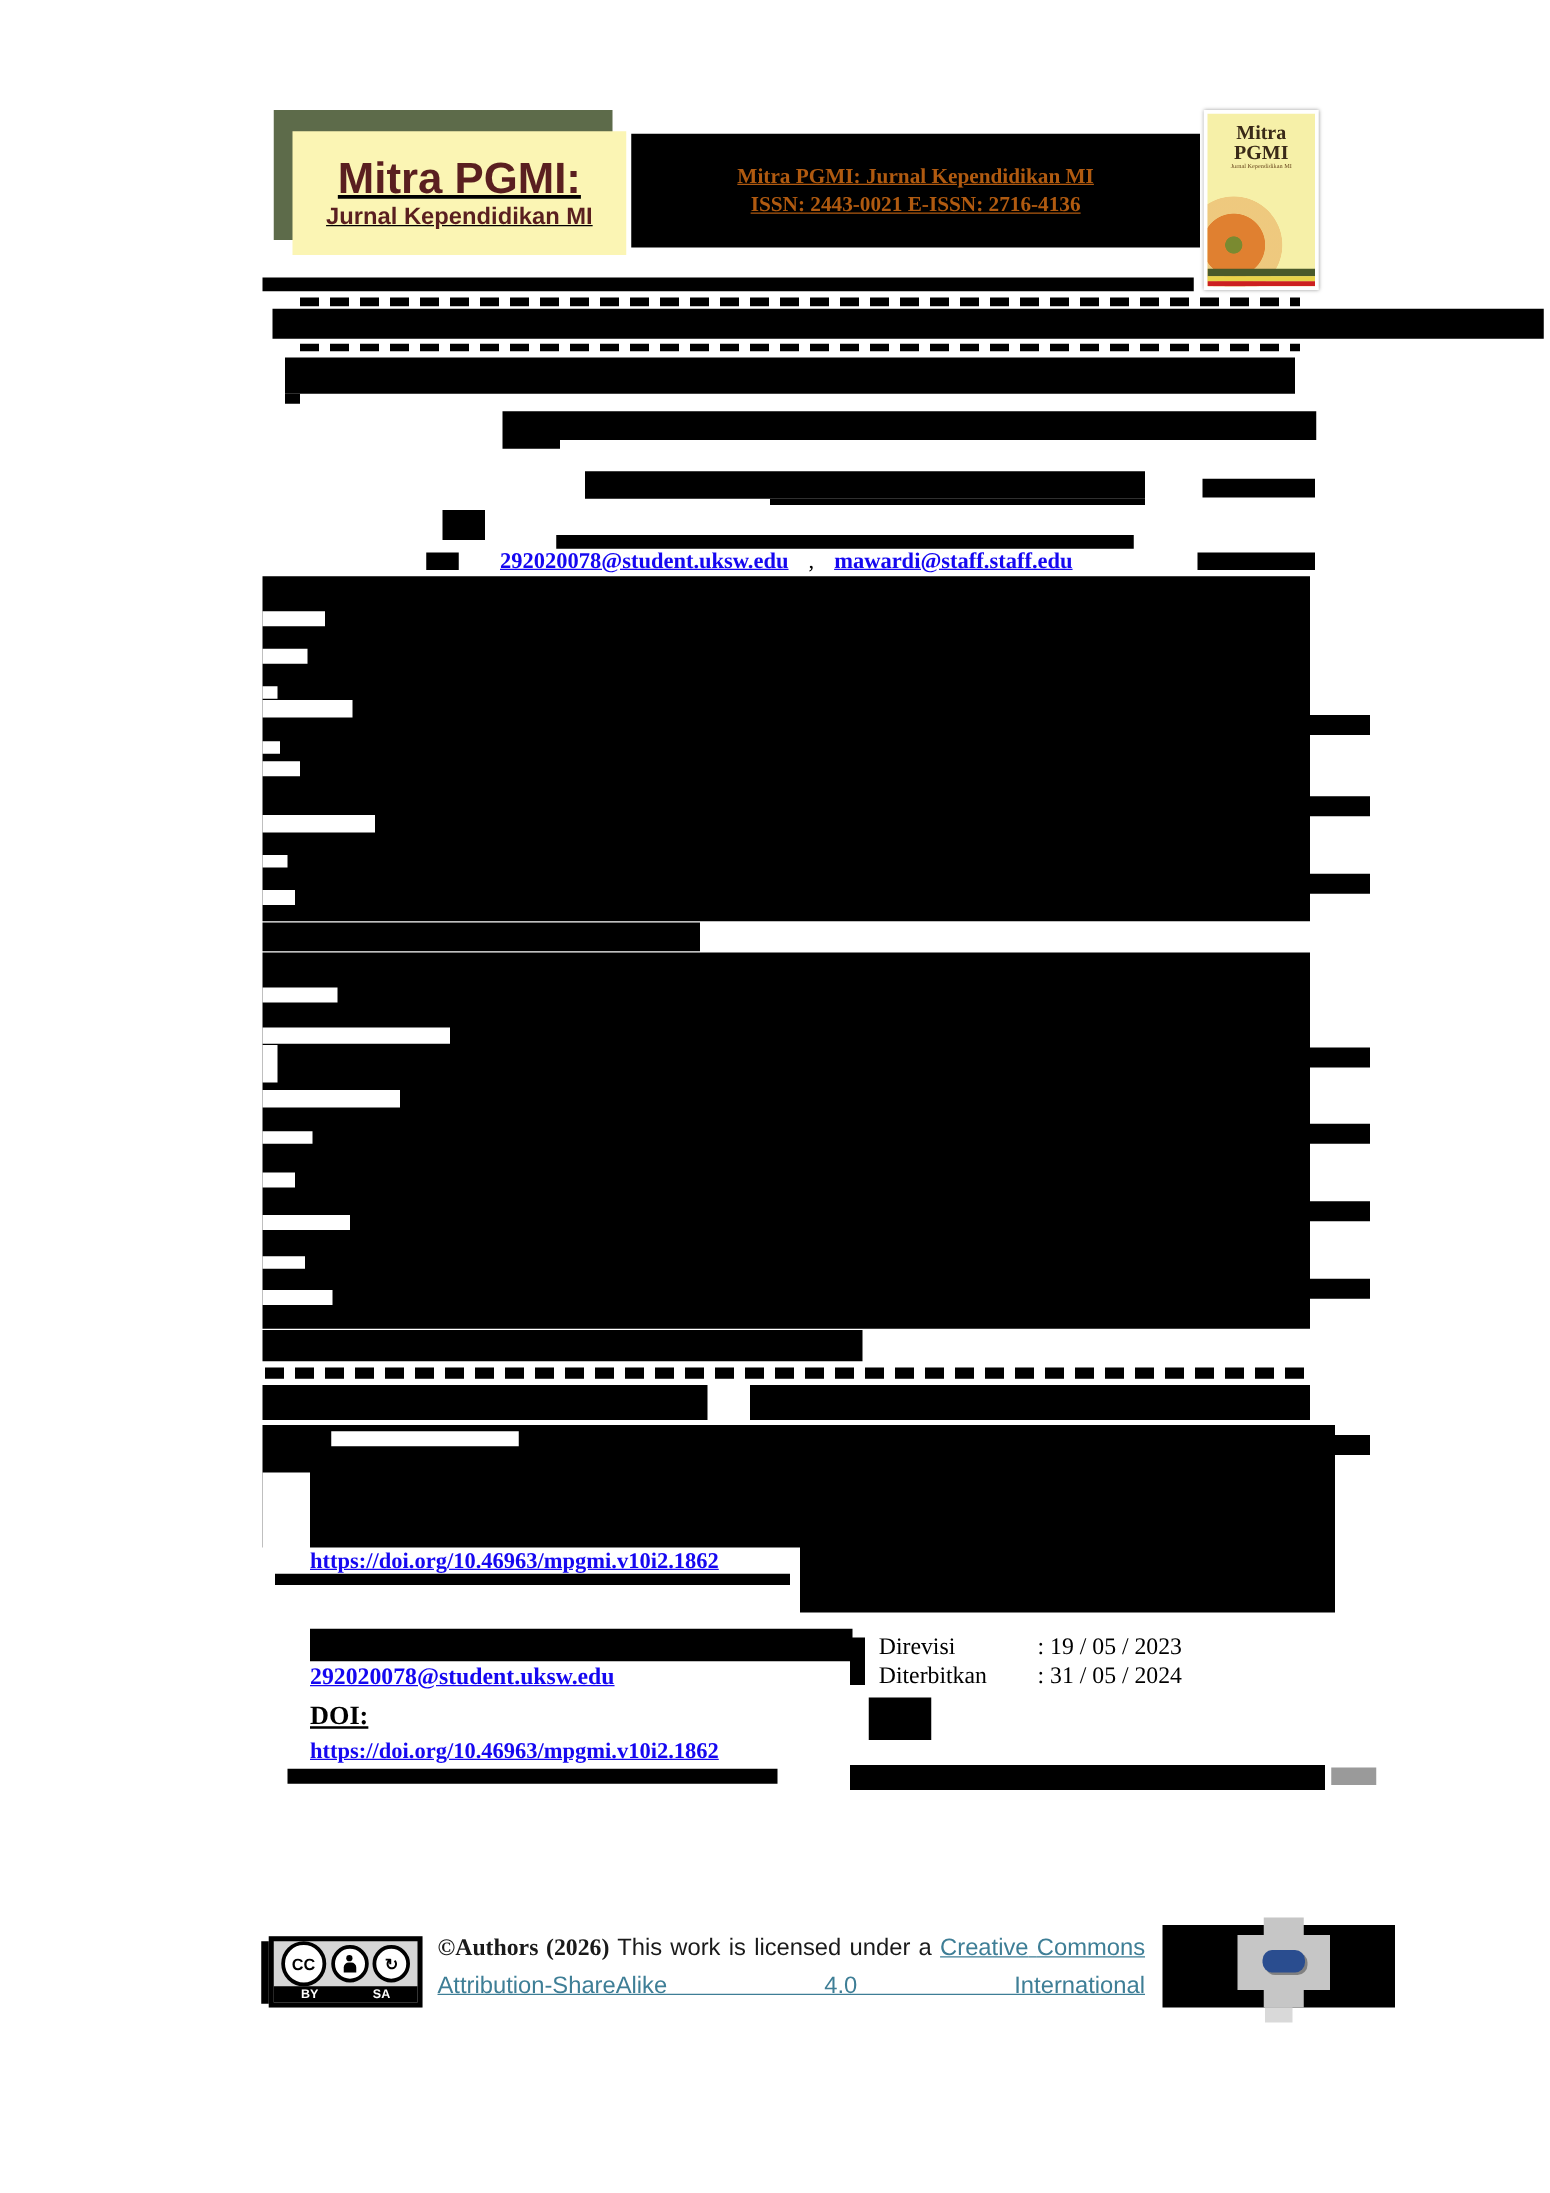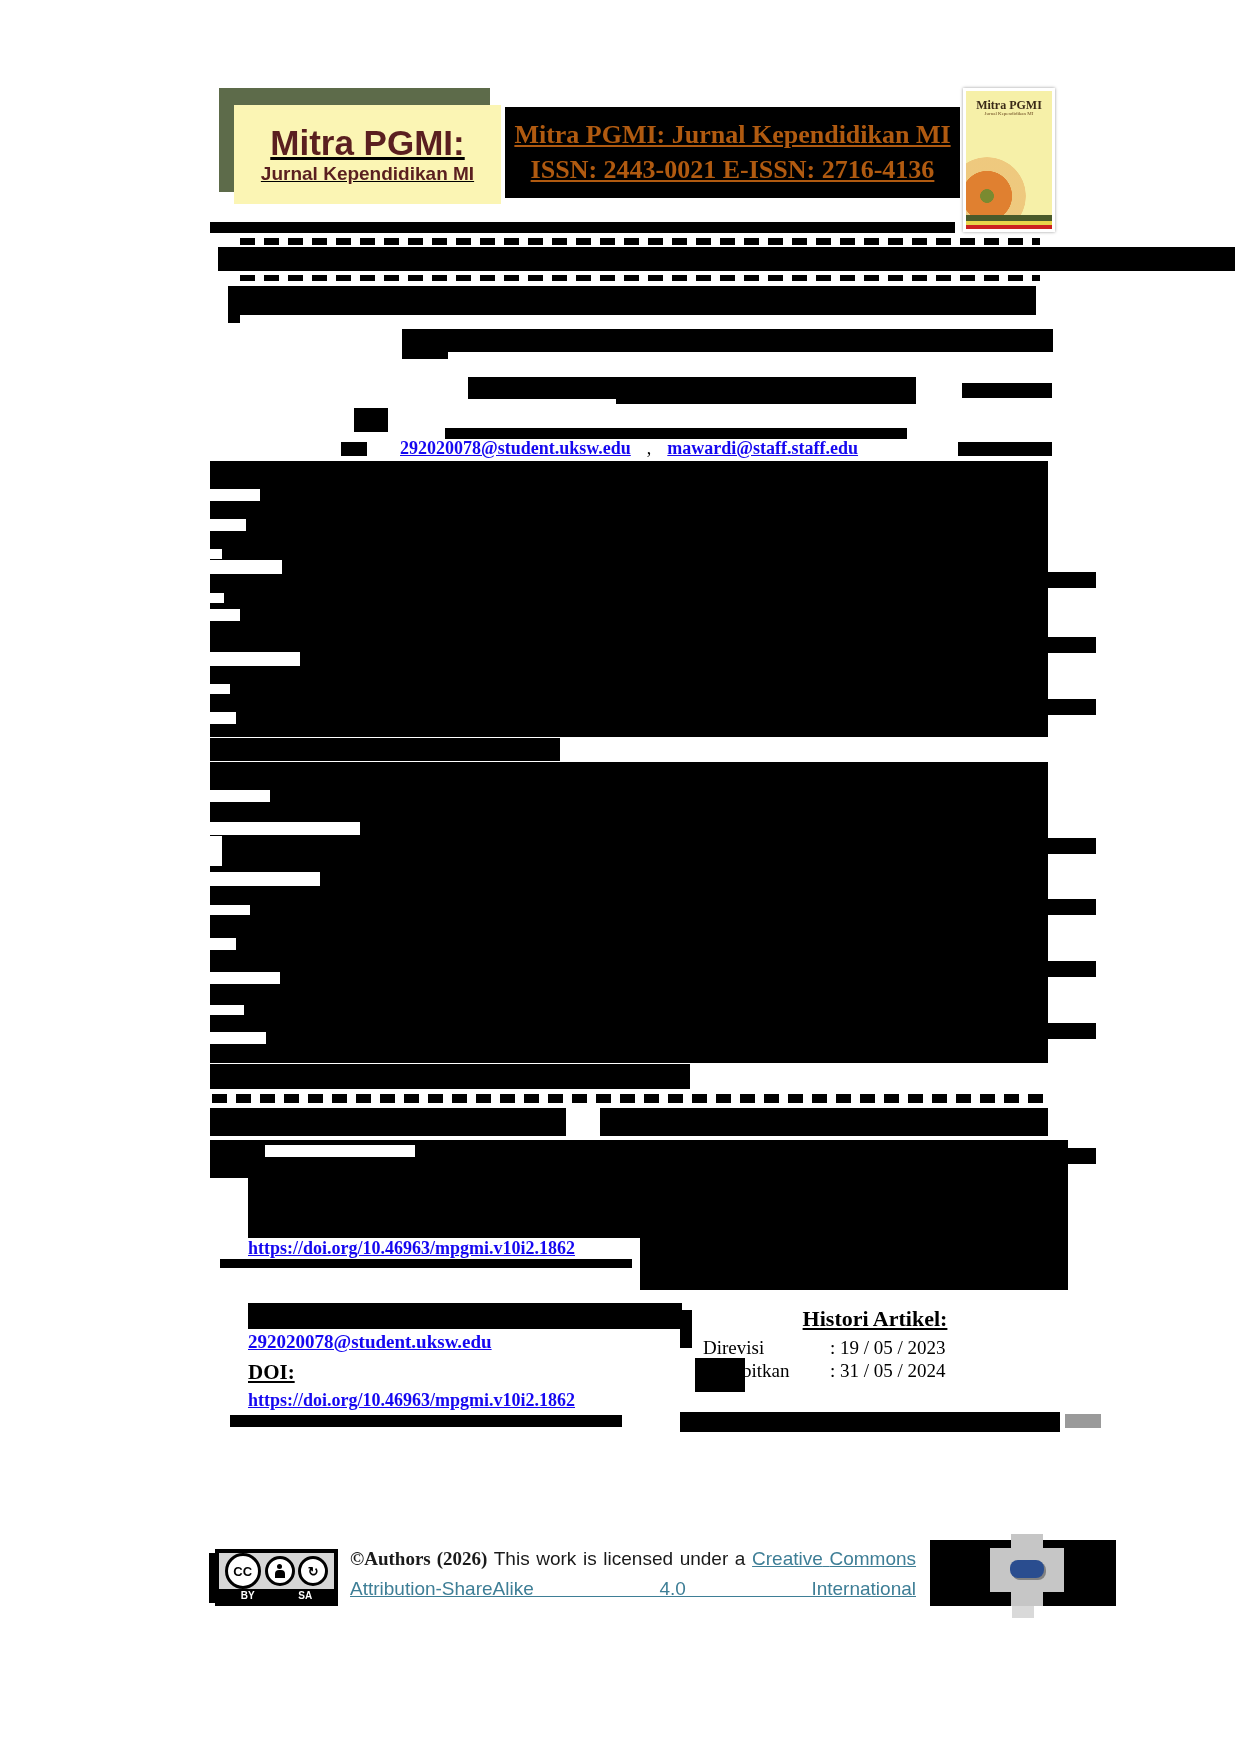--- a/index.html
+++ b/index.html
@@ -13,27 +13,27 @@
   
   .logo-shadow{left:219px;top:88px;width:271px;height:104px;background:var(--logo-shadow);}
   .logo-box{left:234px;top:105px;width:267px;height:99px;background:var(--logo-bg);
             display:flex;flex-direction:column;align-items:center;justify-content:center;text-decoration:underline;}
   .logo-title{font-family:"Liberation Sans",sans-serif;font-weight:bold;font-size:35px;color:var(--logo-text);line-height:1.1;}
   .logo-sub{font-family:"Liberation Sans",sans-serif;font-weight:bold;font-size:19px;color:var(--logo-text);}
 
   
   .banner{left:505px;top:107px;width:455px;height:91px;background:var(--banner-bg);
           display:flex;flex-direction:column;align-items:center;justify-content:center;}
-  .banner a{display:block;font-weight:bold;font-size:26px;line-height:1.32;color:var(--banner-text);
+  .banner a{display:block;font-weight:bold;font-size:17px;line-height:1.32;color:var(--banner-text);
             text-decoration:underline;text-align:center;white-space:nowrap;filter:blur(.4px);}
 
   
   .cover{left:963px;top:88px;width:92px;height:144px;background:#fff;box-shadow:0 0 3px rgba(0,0,0,.4);padding:3px;box-sizing:border-box;}
   .cover-in{position:relative;width:100%;height:100%;background:var(--cover-bg);overflow:hidden;}
-  .cover-title{text-align:center;font-weight:bold;font-size:12px;color:#3a2a18;margin-top:8px;line-height:1;}
+  .cover-title{text-align:center;font-weight:bold;font-size:16px;color:#3a2a18;margin-top:8px;line-height:1;}
   .cover-sub{text-align:center;font-size:5px;color:#6b4a20;}
   .flower{position:absolute;border-radius:50%;
           background:radial-gradient(circle at 50% 50%, #7a8a30 0 12%, var(--cover-flower) 13% 45%, rgba(224,128,48,.35) 46% 70%, transparent 71%);}
   .stripes{position:absolute;left:0;bottom:0;width:100%;height:14px;}
   .stripes .s1{height:6px;background:var(--stripe-olive);}
   .stripes .s2{height:4px;background:var(--stripe-yellow);}
   .stripes .s3{height:4px;background:var(--stripe-red);}
 
   
   a.plink{color:var(--link-blue);font-weight:bold;text-decoration:underline;filter:blur(.3px);white-space:nowrap;}
@@ -175,21 +175,20 @@
   <div class="bar" style="left:248px;top:1303px;width:434px;height:26px;"></div>
   <div class="bar" style="left:680px;top:1310px;width:12px;height:38px;"></div>
   <div class="bar" style="left:695px;top:1358px;width:50px;height:34px;"></div>
 
   <a href="#" class="abs plink fl-email">292020078@student.uksw.edu</a>
   <div class="abs fl-doi-label">DOI:</div>
   <a href="#" class="abs plink fl-doi-link">https://doi.org/10.46963/mpgmi.v10i2.1862</a>
   <div class="bar" style="left:230px;top:1415px;width:392px;height:12px;"></div>
 
   <div class="abs histori">
-    <div class="histori-title">Histori Artikel:</div>
     <div class="hrow">
       <span class="hl">Direvisi</span>
       <span class="hv">: 19 / 05 / 2023</span>
     </div>
     <div class="hrow">
       <span class="hl">Diterbitkan</span>
       <span class="hv">: 31 / 05 / 2024</span>
     </div>
   </div>
   <div class="bar" style="left:680px;top:1412px;width:380px;height:20px;"></div>

